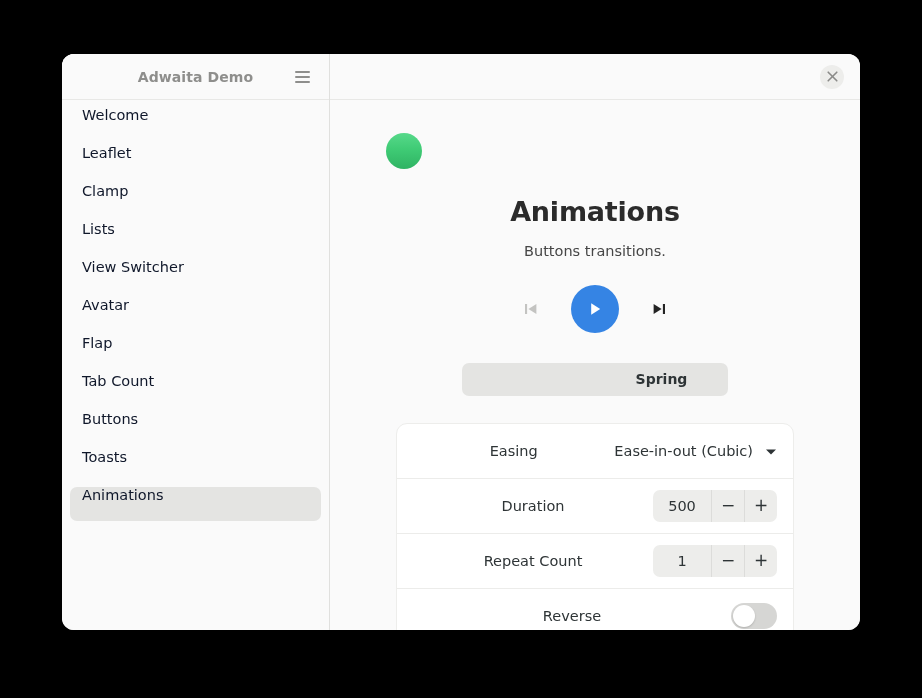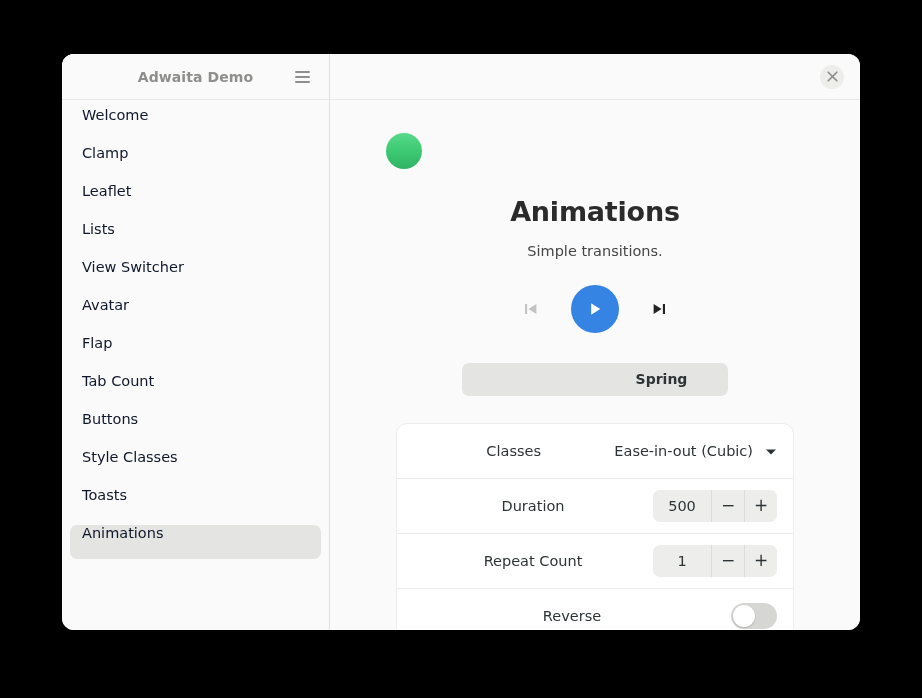--- a/index.html
+++ b/index.html
@@ -334,45 +334,42 @@
           <span></span>
           <span></span>
         </div>
       </div>
 
       <div id="sidebar-list">
           <div class="nav-item">
             <span>Welcome</span>
           </div>
           <div class="nav-item">
+            <span>Leaflet</span>
+          </div>
+          <div class="nav-item">
             <span>Clamp</span>
           </div>
           <div class="nav-item">
-            <span>Leaflet</span>
-          </div>
-          <div class="nav-item">
             <span>Lists</span>
           </div>
           <div class="nav-item">
             <span>View Switcher</span>
           </div>
           <div class="nav-item">
             <span>Avatar</span>
           </div>
           <div class="nav-item">
             <span>Flap</span>
           </div>
           <div class="nav-item">
             <span>Tab Count</span>
           </div>
           <div class="nav-item">
             <span>Buttons</span>
-          </div>
-          <div class="nav-item">
-            <span>Style Classes</span>
           </div>
           <div class="nav-item">
             <span>Toasts</span>
           </div>
           <div class="nav-item selected">
             <span>Animations</span>
           </div>
         </div>
     </div>
 
@@ -385,21 +382,21 @@
           </svg>
         </div>
       </div>
 
       <div id="content-body">
 
         <div id="ball"></div>
 
         <div id="hero">
           <h1 id="page-title">Animations</h1>
-          <p id="page-subtitle">Simple transitions.</p>
+          <p id="page-subtitle">Buttons transitions.</p>
 
           <div id="controls">
             <div class="skip-btn">
               <svg width="16" height="16" viewBox="0 0 16 16" aria-hidden="true">
                 <rect x="2" y="3" width="2.1" height="10" fill="#c3c3c1"></rect>
                 <path d="M13.4 3 L13.4 13 L5.4 8 Z" fill="#c3c3c1"></path>
               </svg>
             </div>
 
             <div id="play-button">
@@ -420,21 +417,21 @@
               <div class="seg active">
                 <span>Timed</span>
               </div>
               <div class="seg">
                 <span>Spring</span>
               </div>
             </div>
 
           <div id="settings-card">
               <div class="row">
-                <div class="row-label">Classes</div>
+                <div class="row-label">Easing</div>
                 <div class="dropdown">
                   <span class="row-value">Ease-in-out (Cubic)</span>
                   <span><svg width="12" height="8" viewBox="0 0 12 8">
                       <path d="M1 1.6 L6 6.6 L11 1.6 Z" fill="#2e3436"></path>
                     </svg></span>
                 </div>
               </div>
               <div class="row">
                 <div class="row-label">Duration</div>
                 <div class="spin">

